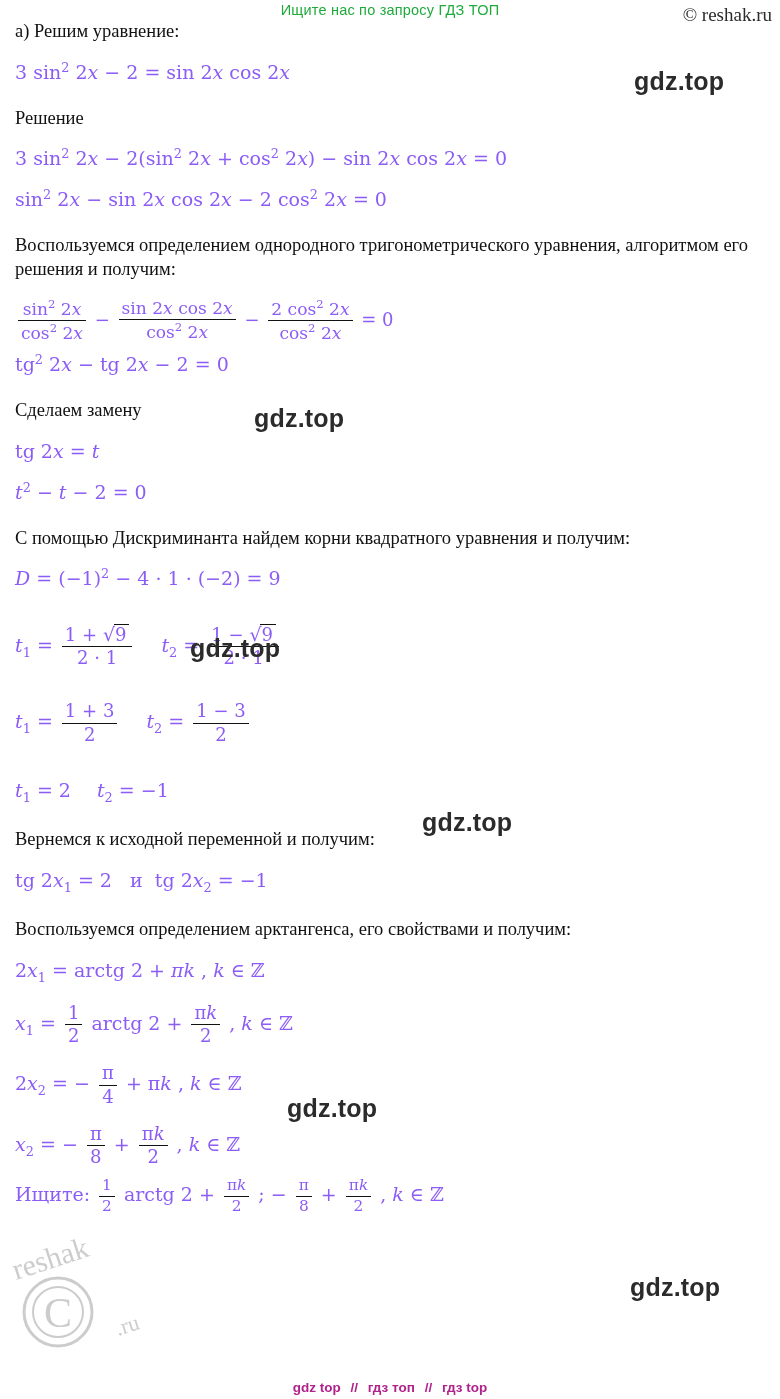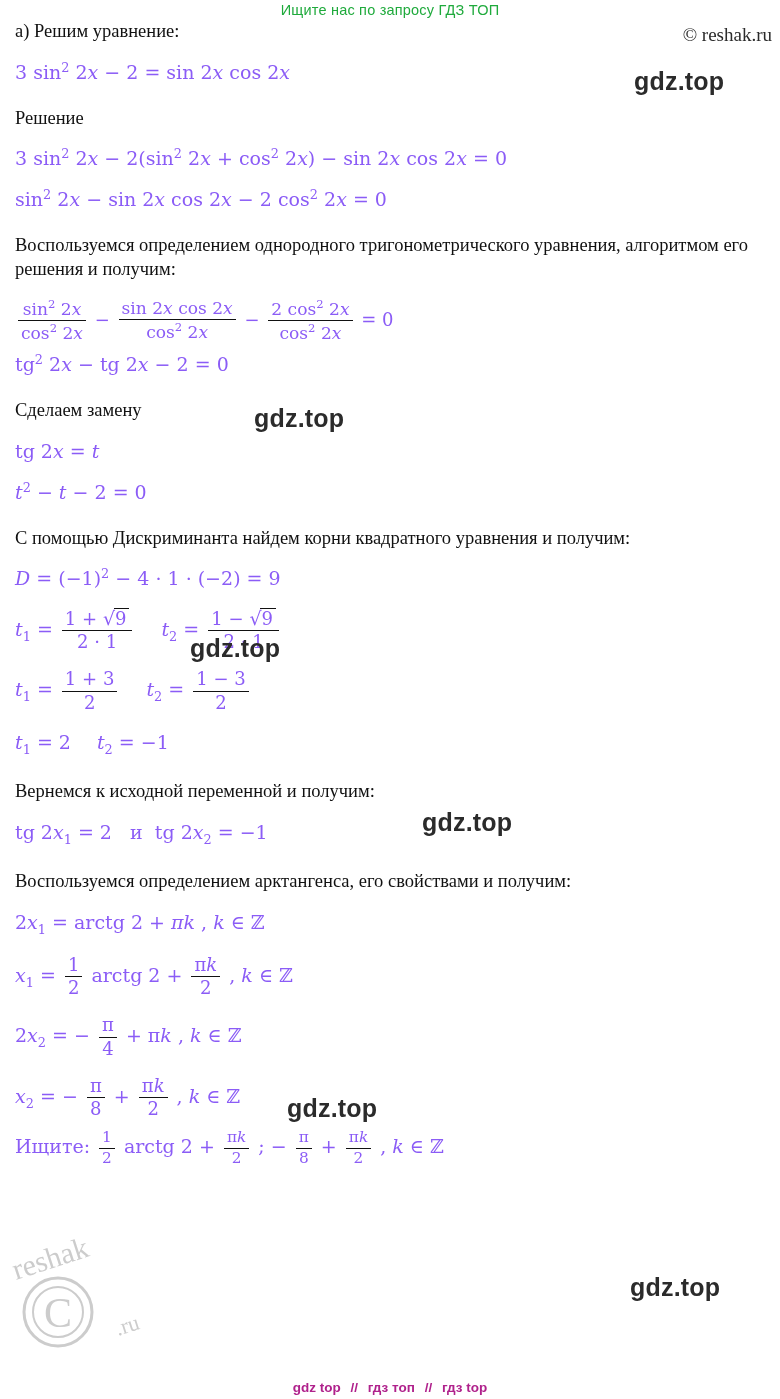--- a/index.html
+++ b/index.html
@@ -28,21 +28,21 @@
     width: 780px;
     text-align: center;
     color: #1faa3c;
     font-family: "Liberation Sans", sans-serif;
     font-size: 14.5px;
     font-weight: 400;
     letter-spacing: 0.2px;
   }
   .copyright {
     position: absolute;
-    top: 24px;
+    top: 4px;
     right: 8px;
     color: #2b2b2b;
     font-family: "Liberation Serif", serif;
     font-size: 19px;
   }
   .content {
     position: absolute;
     top: 20px;
     left: 15px;
     width: 770px;
@@ -92,21 +92,21 @@
     display: inline-block;
     border-top: 1.2px solid #111;
     padding: 0 3px 0 1px;
     margin-left: -1px;
   }
   .radical { font-size: 1.05em; }
   .spacer-sm { height: 9px; }
   .spacer-md { height: 16px; }
   .spacer-lg { height: 22px; }
   .row-gap { display: flex; align-items: flex-start; }
-  .row-gap > div { margin-right: 26px; }
+  .row-gap > div { margin-right: 26px; margin-top: 16px; }
 
   
   .wm {
     position: absolute;
     color: #2b2b2b;
     font-family: "Liberation Sans", sans-serif;
     font-weight: 700;
     font-size: 25px;
     letter-spacing: 0.2px;
     pointer-events: none;

